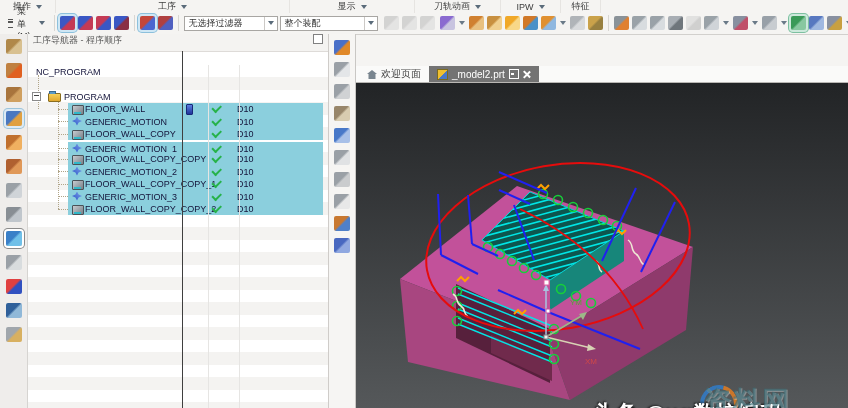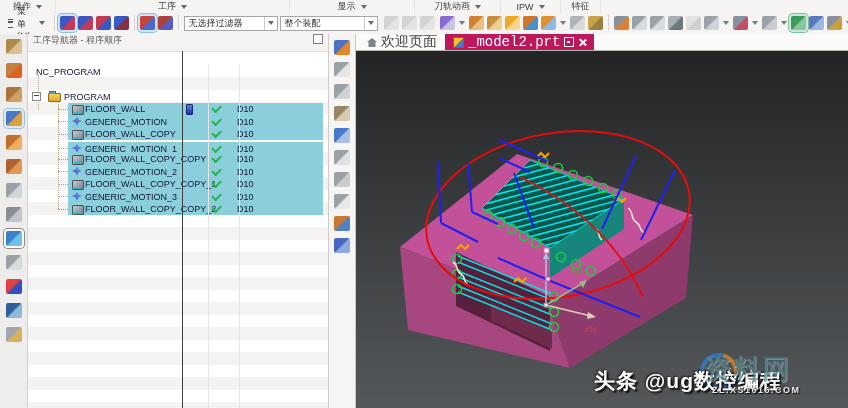--- a/index.html
+++ b/index.html
@@ -51,23 +51,23 @@
          clip-path:polygon(50% 0,66% 34%,100% 50%,66% 66%,50% 100%,34% 66%,0 50%,34% 34%);}
   .tchg{position:absolute;top:1.5px;width:5px;height:9px;border-radius:1px;background:linear-gradient(#5a7fe0,#20349a);border:1px solid #182878;}
   .chk{position:absolute;top:2.5px;width:7px;height:3.5px;border-left:2px solid #27b24a;border-bottom:2px solid #27b24a;transform:rotate(-45deg);}
   .darkline{position:absolute;left:154px;top:17px;bottom:0;width:1px;background:#3f3f3f;z-index:6;}
   .subline{position:absolute;top:31px;bottom:0;width:1px;background:#e6e5e3;z-index:5;}
   
   .strip{width:27px;background:#f6f5f3;border-right:1px solid #c9c7c4;display:flex;flex-direction:column;align-items:center;padding-top:6px;gap:7px;box-sizing:border-box;}
   .stricon{width:16px;height:15px;border-radius:2px;}
   
   .right{flex:1;display:flex;flex-direction:column;min-width:0;}
-  .doctabs{height:17px;background:#fafaf9;border-bottom:1px solid #b9b7b4;display:flex;align-items:flex-end;padding-left:3px;font-size:14px;box-sizing:border-box;}
+  .doctabs{height:17px;background:#fafaf9;border-bottom:1px solid #b9b7b4;display:flex;align-items:flex-end;padding-left:3px;font-size:10px;box-sizing:border-box;margin-top:32px;}
   .dtab{height:16px;display:flex;align-items:center;gap:4px;padding:0 8px;color:#444;white-space:nowrap;}
-  .dtab.active{background:#be185d;color:#fff;font-family:Liberation Mono, monospace;}
+  .dtab.active{background:#737373;color:#fff;}
   .viewport{flex:1;position:relative;background:linear-gradient(#222426,#55585a);overflow:hidden;}
   .viewport svg{position:absolute;left:0;top:0;}
   .wm-head{position:absolute;left:238px;top:316px;font-size:21px;font-weight:bold;color:#fff;letter-spacing:1px;white-space:nowrap;
            text-shadow:2px 2px 2px rgba(0,0,0,.9),-1px -1px 2px rgba(0,0,0,.7);z-index:4;}
   .wm-logo{position:absolute;left:348px;top:300px;font-size:27px;font-weight:bold;color:rgba(60,110,120,.62);letter-spacing:2px;
            text-shadow:1px 1px 0 rgba(235,245,248,.35);z-index:5;white-space:nowrap;}
   .wm-url{position:absolute;left:356px;top:334px;font-size:9px;font-weight:bold;color:#e9e9e9;letter-spacing:1.5px;z-index:6;
           text-shadow:1px 1px 1px #000;white-space:nowrap;}
   .wm-swirl{position:absolute;left:344px;top:302px;width:30px;height:30px;border-radius:50%;border:4px solid #2f7fd0;
             border-right-color:#e87f20;transform:rotate(-30deg);opacity:.8;z-index:3;}

